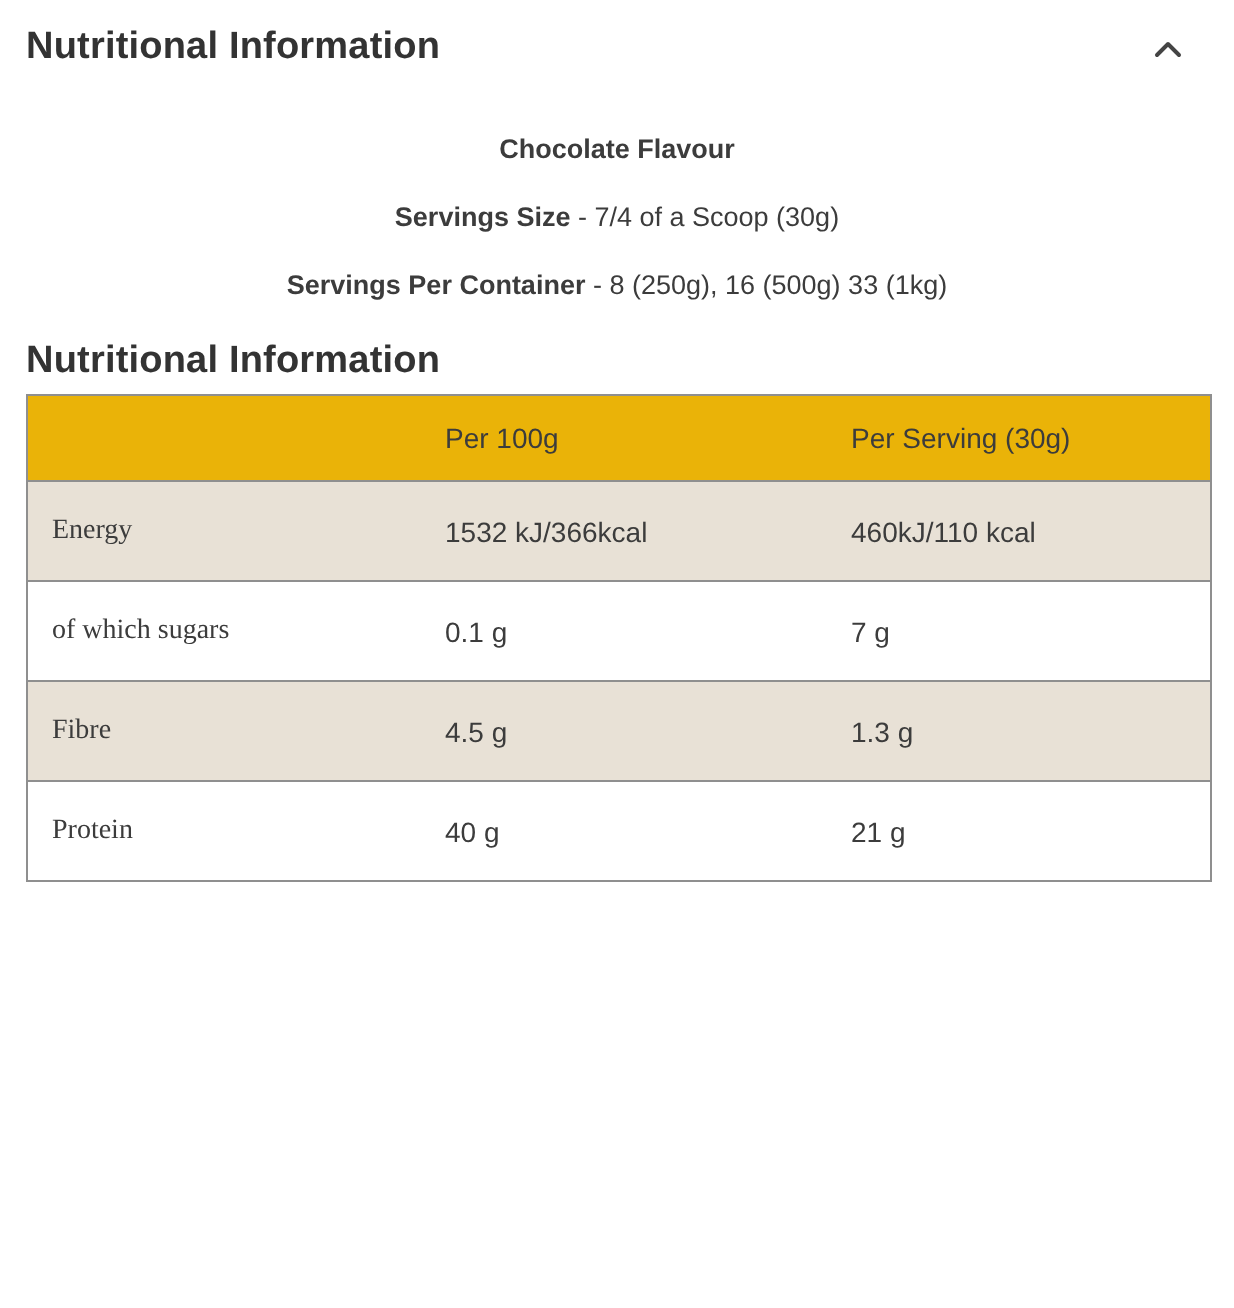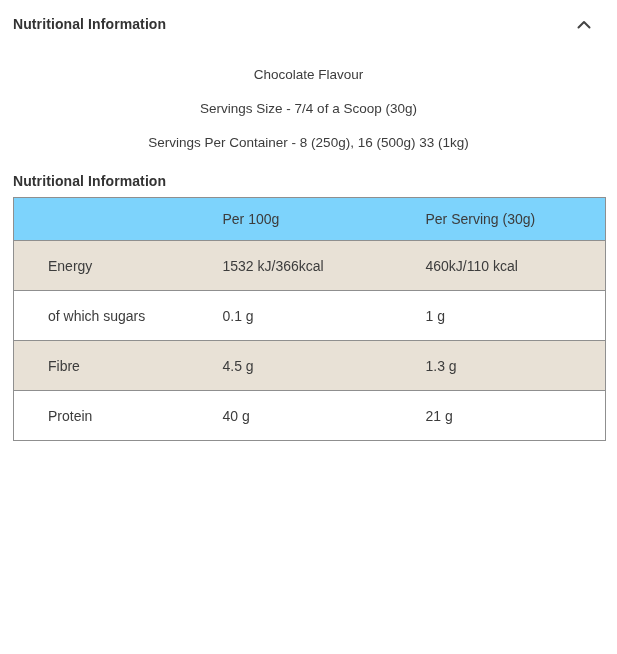--- a/index.html
+++ b/index.html
@@ -13,38 +13,38 @@
   .page { width: 617px; height: 654px; }
 
   
   .acc-header {
     display: flex; align-items: center; justify-content: space-between;
     padding: 14px 26px 0 13px;
     cursor: pointer;
   }
   .heading {
     margin: 0;
-    font-size: 14px;
+    font-size: 19px;
     font-weight: 600;
     color: #333333;
     letter-spacing: 0.1px;
     line-height: 20px;
   }
   .chevron { display: inline-flex; align-items: center; }
 
   
   .info {
     text-align: center;
     font-size: 13.5px;
     margin-top: 33px;
     line-height: 16px;
     color: #3c3c3c;
   }
   .info p { margin: 0 0 18px 0; }
-  .semibold { font-weight: 400; }
+  .semibold { font-weight: 700; }
 
   
   .table-heading {
     margin: 20px 0 0 13px;
   }
 
   
   table.nutrition {
     border-collapse: collapse;
     table-layout: fixed;
@@ -56,25 +56,25 @@
   col.c2 { width: 203px; }
   col.c3 { width: 180px; }
   th, td {
     font-size: 14px;
     font-weight: 400;
     text-align: left;
     vertical-align: middle;
     padding: 0;
     color: #3c3c3c;
   }
-  th:first-child, td:first-child { padding-left: 34px; }
+  th:first-child, td:first-child { padding-left: 12px; font-family: Liberation Serif, serif; }
   thead th { height: 42px; }
   tbody td { height: 49px; }
   tbody tr { border-top: 1px solid #8f8f8f; }
-  thead tr { background: #7dd3fc; }
+  thead tr { background: #eab308; }
   tbody tr:nth-child(odd) { background: #e8e1d6; }
   tbody tr:nth-child(even) { background: #ffffff; }
 </style>
 </head>
 <body>
 
 <div class="page">
 
   <div class="acc-header">
     <h2 class="heading">Nutritional Information</h2>
@@ -116,21 +116,21 @@
     </thead>
     <tbody>
       <tr>
         <td>Energy</td>
         <td>1532 kJ/366kcal</td>
         <td>460kJ/110 kcal</td>
       </tr>
       <tr>
         <td>of which sugars</td>
         <td>0.1 g</td>
-        <td>1 g</td>
+        <td>7 g</td>
       </tr>
       <tr>
         <td>Fibre</td>
         <td>4.5 g</td>
         <td>1.3 g</td>
       </tr>
       <tr>
         <td>Protein</td>
         <td>40 g</td>
         <td>21 g</td>

